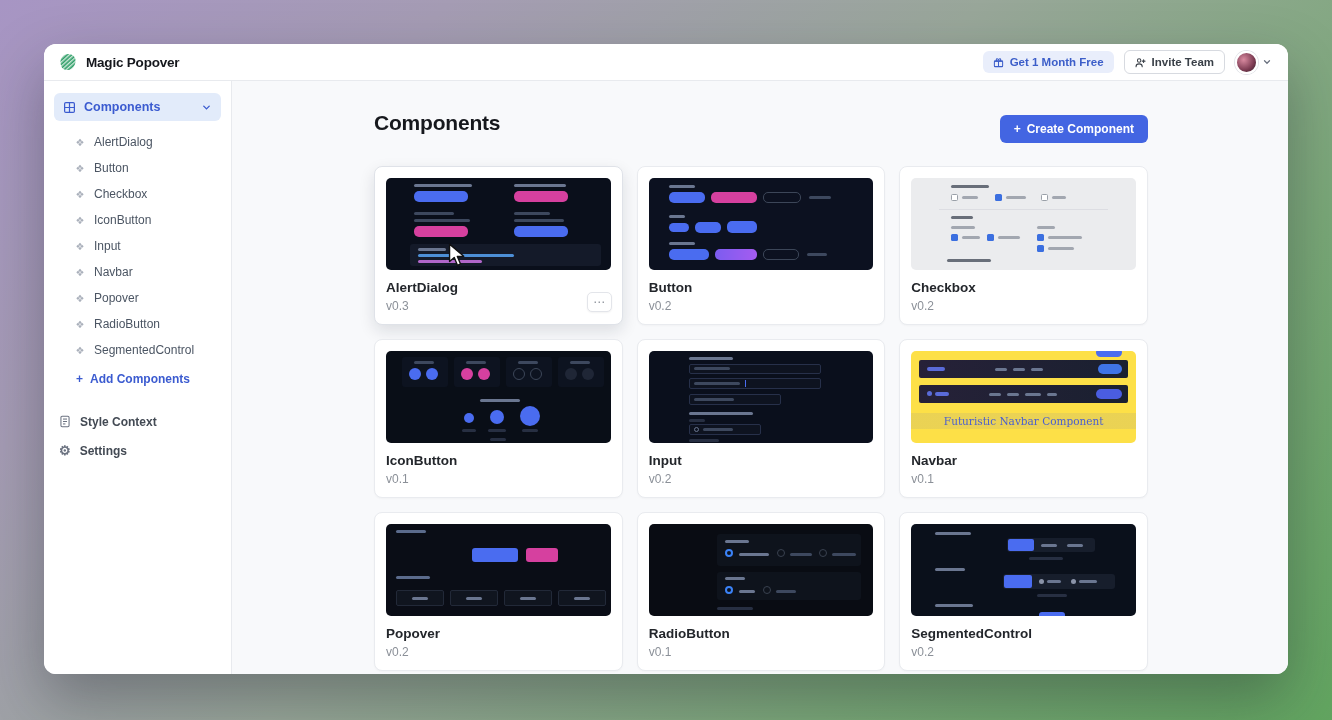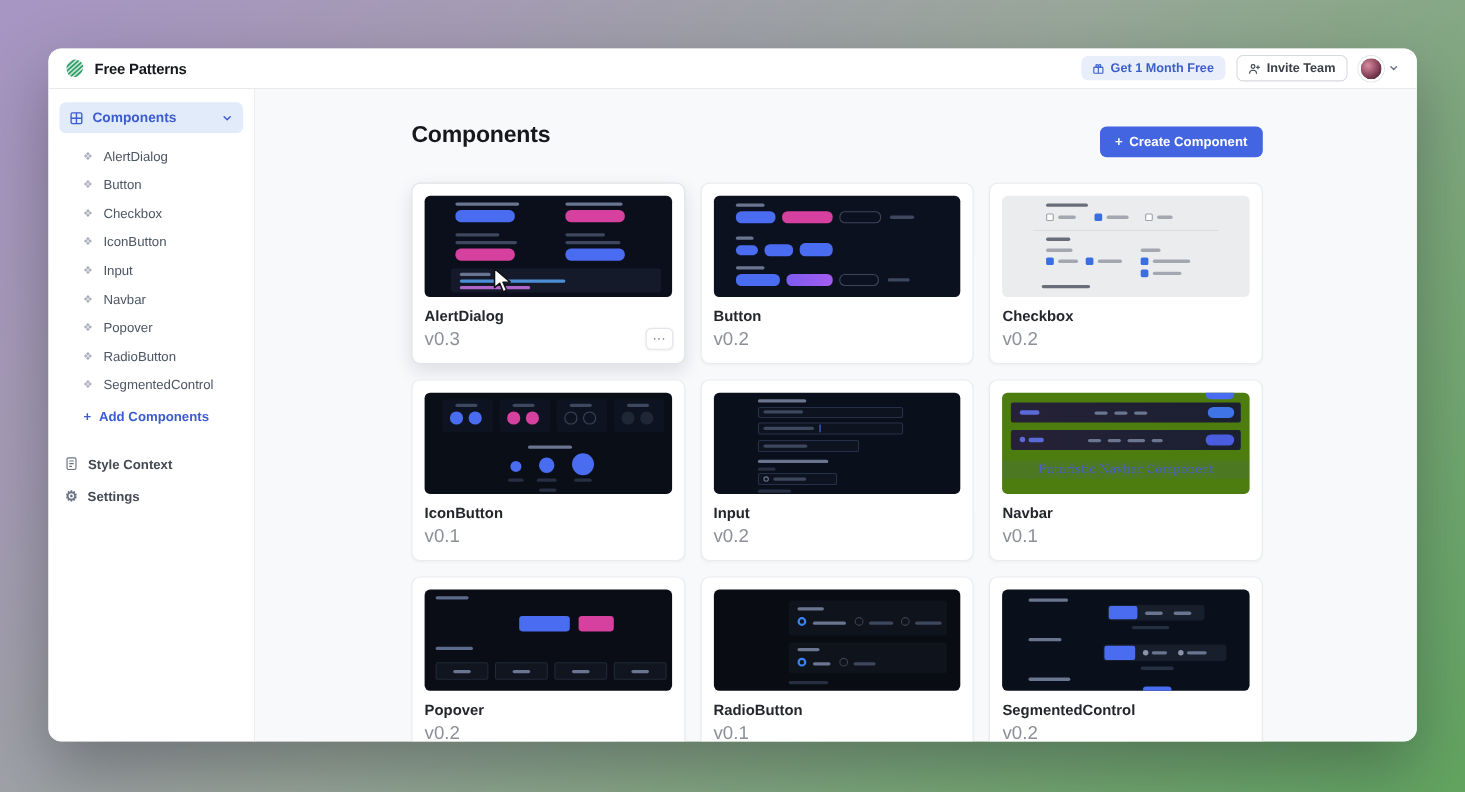--- a/index.html
+++ b/index.html
@@ -54,21 +54,21 @@
   .page-title { font-size:21px; font-weight:700; color:#16181d; letter-spacing:-.2px; }
   .page-sub { font-size:12px; color:#6f7680; margin-top:9px; }
   .create-btn { display:flex; align-items:center; gap:6px; background:#4365e2; color:#fff;
     font-size:12px; font-weight:600; border:none; border-radius:6px; padding:7px 14px; cursor:pointer; margin-top:4px; }
   .grid { margin-top:23px; display:grid; grid-template-columns:repeat(3,1fr); gap:14px; }
   .card { background:#fff; border:1px solid #e9ebef; border-radius:8px; padding:11px; position:relative;
     box-shadow:0 1px 2px rgba(16,24,40,.03); cursor:pointer; }
   .card.hovered { box-shadow:0 6px 16px rgba(20,24,40,.12); border-color:#dfe2e8; }
   .thumb { height:92px; border-radius:5px; position:relative; overflow:hidden; }
   .card-name { font-size:13.5px; font-weight:600; color:#23262b; margin-top:10px; }
-  .card-ver { font-size:17px; color:#8b9098; margin-top:4px; }
+  .card-ver { font-size:12px; color:#8b9098; margin-top:4px; }
   .more-btn { position:absolute; right:10px; bottom:12px; width:25px; height:20px; background:#fff;
     border:1px solid #e3e5ea; border-radius:5px; color:#8a8f98; display:flex; align-items:center;
     justify-content:center; font-size:12px; line-height:1; box-shadow:0 1px 2px rgba(0,0,0,.05); cursor:pointer; }
   
   .t { position:absolute; }
   .pill { border-radius:5px; }
   .b  { background:#4a6cf0; }
   .pk { background:#d6409f; }
   .pu { background:linear-gradient(90deg,#7c5cf0,#a55cf0); }
   .ol { border:1px solid #3c4658; border-radius:5px; }
@@ -105,21 +105,21 @@
     <div class="brand">
       <svg width="20" height="20" viewBox="0 0 20 20">
         <defs>
           <pattern id="stripes" width="3" height="3" patternTransform="rotate(48)" patternUnits="userSpaceOnUse">
             <rect width="3" height="3" fill="#2f9e68"></rect>
               <rect width="1.4" height="3" fill="#cfe9db"></rect>
           </pattern>
         </defs>
         <path d="M2.5 11c-.6-5 3.2-9 7.6-9 4.4 0 8.5 3.4 7.3 8.4-1.1 4.8-3.4 7.6-8 7.6-4.3 0-6.4-2.6-6.9-7z" fill="url(#stripes)"></path>
       </svg>
-      <span class="brand-name">Free Patterns</span>
+      <span class="brand-name">Magic Popover</span>
     </div>
     <div class="tb-right">
       <div class="chip promo">
         <svg width="11" height="11" viewBox="0 0 16 16">
           <g fill="none" stroke="#3c5ec9" stroke-width="1.5">
             <rect x="2" y="6" width="12" height="8" rx="1"></rect>
               <line x1="8" y1="6" x2="8" y2="14"></line>
             <path d="M2 6h12M8 6C6 6 4.5 4.8 4.8 3.4 5.1 2 7 2.2 8 4c1-1.8 2.9-2 3.2-.6C11.5 4.8 10 6 8 6z"></path>
           </g>
         </svg>
@@ -360,21 +360,21 @@
               <div class="t inbox" style="left:40px;top:73px;width:72px;height:11px"></div>
               <div class="t circ" style="left:45px;top:76px;width:5px;height:5px;border:1px solid #6a7690"></div>
               <div class="t bar" style="left:54px;top:77px;width:30px"></div>
               <div class="t bar d" style="left:40px;top:88px;width:30px"></div>
             </div>
             <div class="card-name">Input</div>
             <div class="card-ver">v0.2</div>
           </div>
 
           <div class="card">
-            <div class="thumb" style="background:#4d7c0f">
+            <div class="thumb" style="background:#fde047">
               <div class="t pill b" style="right:14px;top:-3px;width:26px;height:9px"></div>
               <div class="t nbar" style="left:8px;right:8px;top:9px;height:18px"></div>
               <div class="t" style="left:16px;top:16px;width:18px;height:4px;background:#5a6bd8;border-radius:2px"></div>
               <div class="t bar l" style="left:84px;top:17px;width:12px"></div>
               <div class="t bar l" style="left:102px;top:17px;width:12px"></div>
               <div class="t bar l" style="left:120px;top:17px;width:12px"></div>
               <div class="t pill" style="right:14px;top:13px;width:24px;height:10px;background:#3f74e6"></div>
               <div class="t nbar" style="left:8px;right:8px;top:34px;height:18px"></div>
               <div class="t circ" style="left:16px;top:40px;width:5px;height:5px;background:#5a6bd8"></div>
               <div class="t" style="left:24px;top:41px;width:14px;height:4px;background:#5a6bd8;border-radius:2px"></div>

